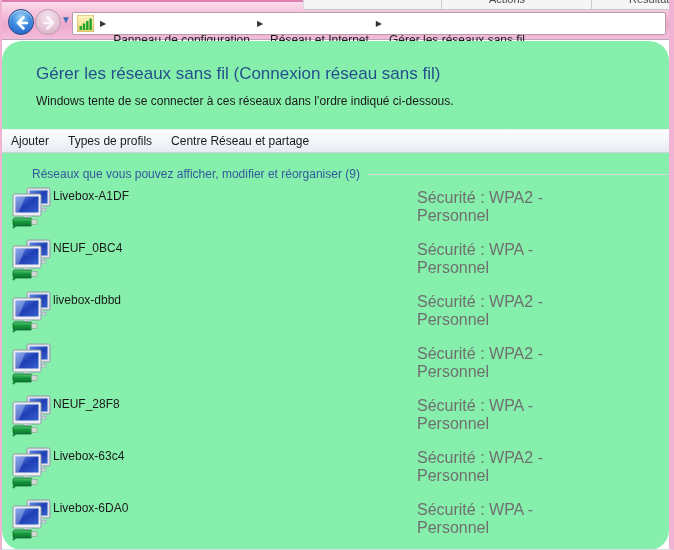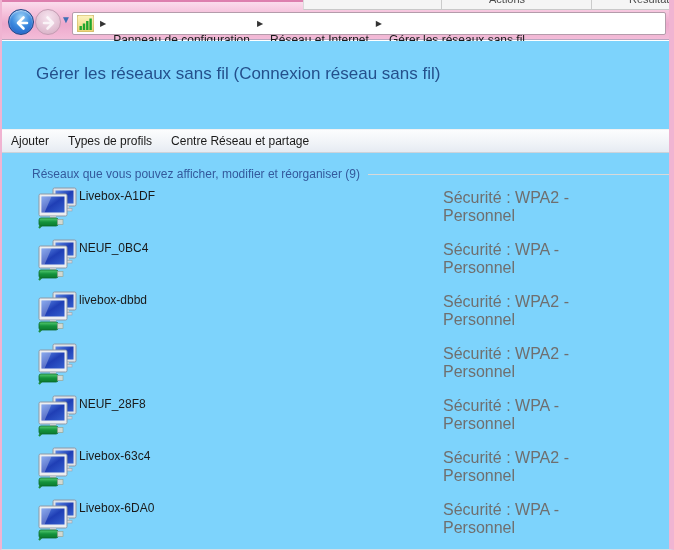--- a/index.html
+++ b/index.html
@@ -22,32 +22,32 @@
               border:1px solid #b49cab;border-radius:2px;display:flex;align-items:center;padding:0 4px;cursor:pointer;}
   .addr-icon{width:17px;height:17px;margin-right:4px;flex:0 0 auto;}
   .crumb{font-size:12px;color:#1a1a1a;padding:0 5px;white-space:nowrap;cursor:pointer;margin-top:33px;}
   .crumb-sep{font-size:8px;color:#333;padding:0 2px;line-height:8px;}
   
   .overlay-frag{position:absolute;top:0;left:301px;width:373px;height:10px;background:#f5f5f5;
                 border-bottom:1px solid #c9c9c9;border-left:1px solid #dadada;overflow:hidden;}
   .frag-sep{position:absolute;top:0;width:1px;height:10px;background:#cccccc;}
   .frag-text{position:absolute;top:-7px;font-size:11px;color:#4a4a4a;white-space:nowrap;}
   
-  .content{position:absolute;left:0;top:41px;width:667px;height:509px;background:#7dd3fc;}
+  .content{position:absolute;left:0;top:41px;width:667px;height:509px;background:#86efac;border-radius:20px;}
   .page-title{position:absolute;left:34px;top:23px;font-size:17px;font-weight:400;color:#24508c;margin:0;}
   .page-subtitle{position:absolute;left:34px;top:53px;font-size:12px;color:#1a1a1a;margin:0;}
   .toolbar{position:absolute;left:0;top:88px;width:667px;height:24px;
            background:linear-gradient(#fcfdfe 0%,#f1f4f8 55%,#e6ebf2 100%);
            border-top:1px solid #f2f2f2;border-bottom:1px solid #cdd3da;
            display:flex;align-items:center;padding-left:0;}
   .tb-item{font-size:12px;color:#1a1a1a;padding:3px 8px;margin-right:1px;cursor:pointer;border:1px solid transparent;border-radius:2px;}
   .group-header{position:absolute;left:10px;top:126px;width:648px;display:flex;align-items:center;margin-left:20px;}
   .group-header .gh-text{font-size:12px;color:#33599c;white-space:nowrap;}
   .group-header .gh-rule{flex:1;height:1px;background:#d9d9d9;margin-left:8px;}
-  .rows{position:absolute;left:0;top:143px;width:596px;padding-left:26px;}
+  .rows{position:absolute;left:0;top:143px;width:596px;}
   .row{position:relative;height:52px;cursor:pointer;}
   .net-icon{position:absolute;left:10px;top:2px;width:40px;height:44px;}
   .net-name{position:absolute;left:51px;top:5px;font-size:12px;color:#1a1a1a;}
   .net-sec{position:absolute;left:415px;top:5px;font-size:16px;color:#6f6f6f;}
 </style>
 </head>
 <body>
 
 <svg width="0" height="0" style="position:absolute">
   <defs>
@@ -118,20 +118,21 @@
 
   <div class="overlay-frag">
     <span class="frag-sep" style="left:137px"></span>
     <span class="frag-sep" style="left:287px"></span>
     <span class="frag-text" style="left:185px">Actions</span>
     <span class="frag-text" style="left:325px">Résultats</span>
   </div>
 
   <div class="content">
     <h1 class="page-title">Gérer les réseaux sans fil (Connexion réseau sans fil)</h1>
+    <p class="page-subtitle">Windows tente de se connecter à ces réseaux dans l’ordre indiqué ci-dessous.</p>
 
     <div class="toolbar">
       <span class="tb-item">Ajouter</span>
       <span class="tb-item">Types de profils</span>
       <span class="tb-item">Centre Réseau et partage</span>
     </div>
 
     <div class="group-header">
       <span class="gh-text">Réseaux que vous pouvez afficher, modifier et réorganiser (9)</span>
       <span class="gh-rule"></span>

